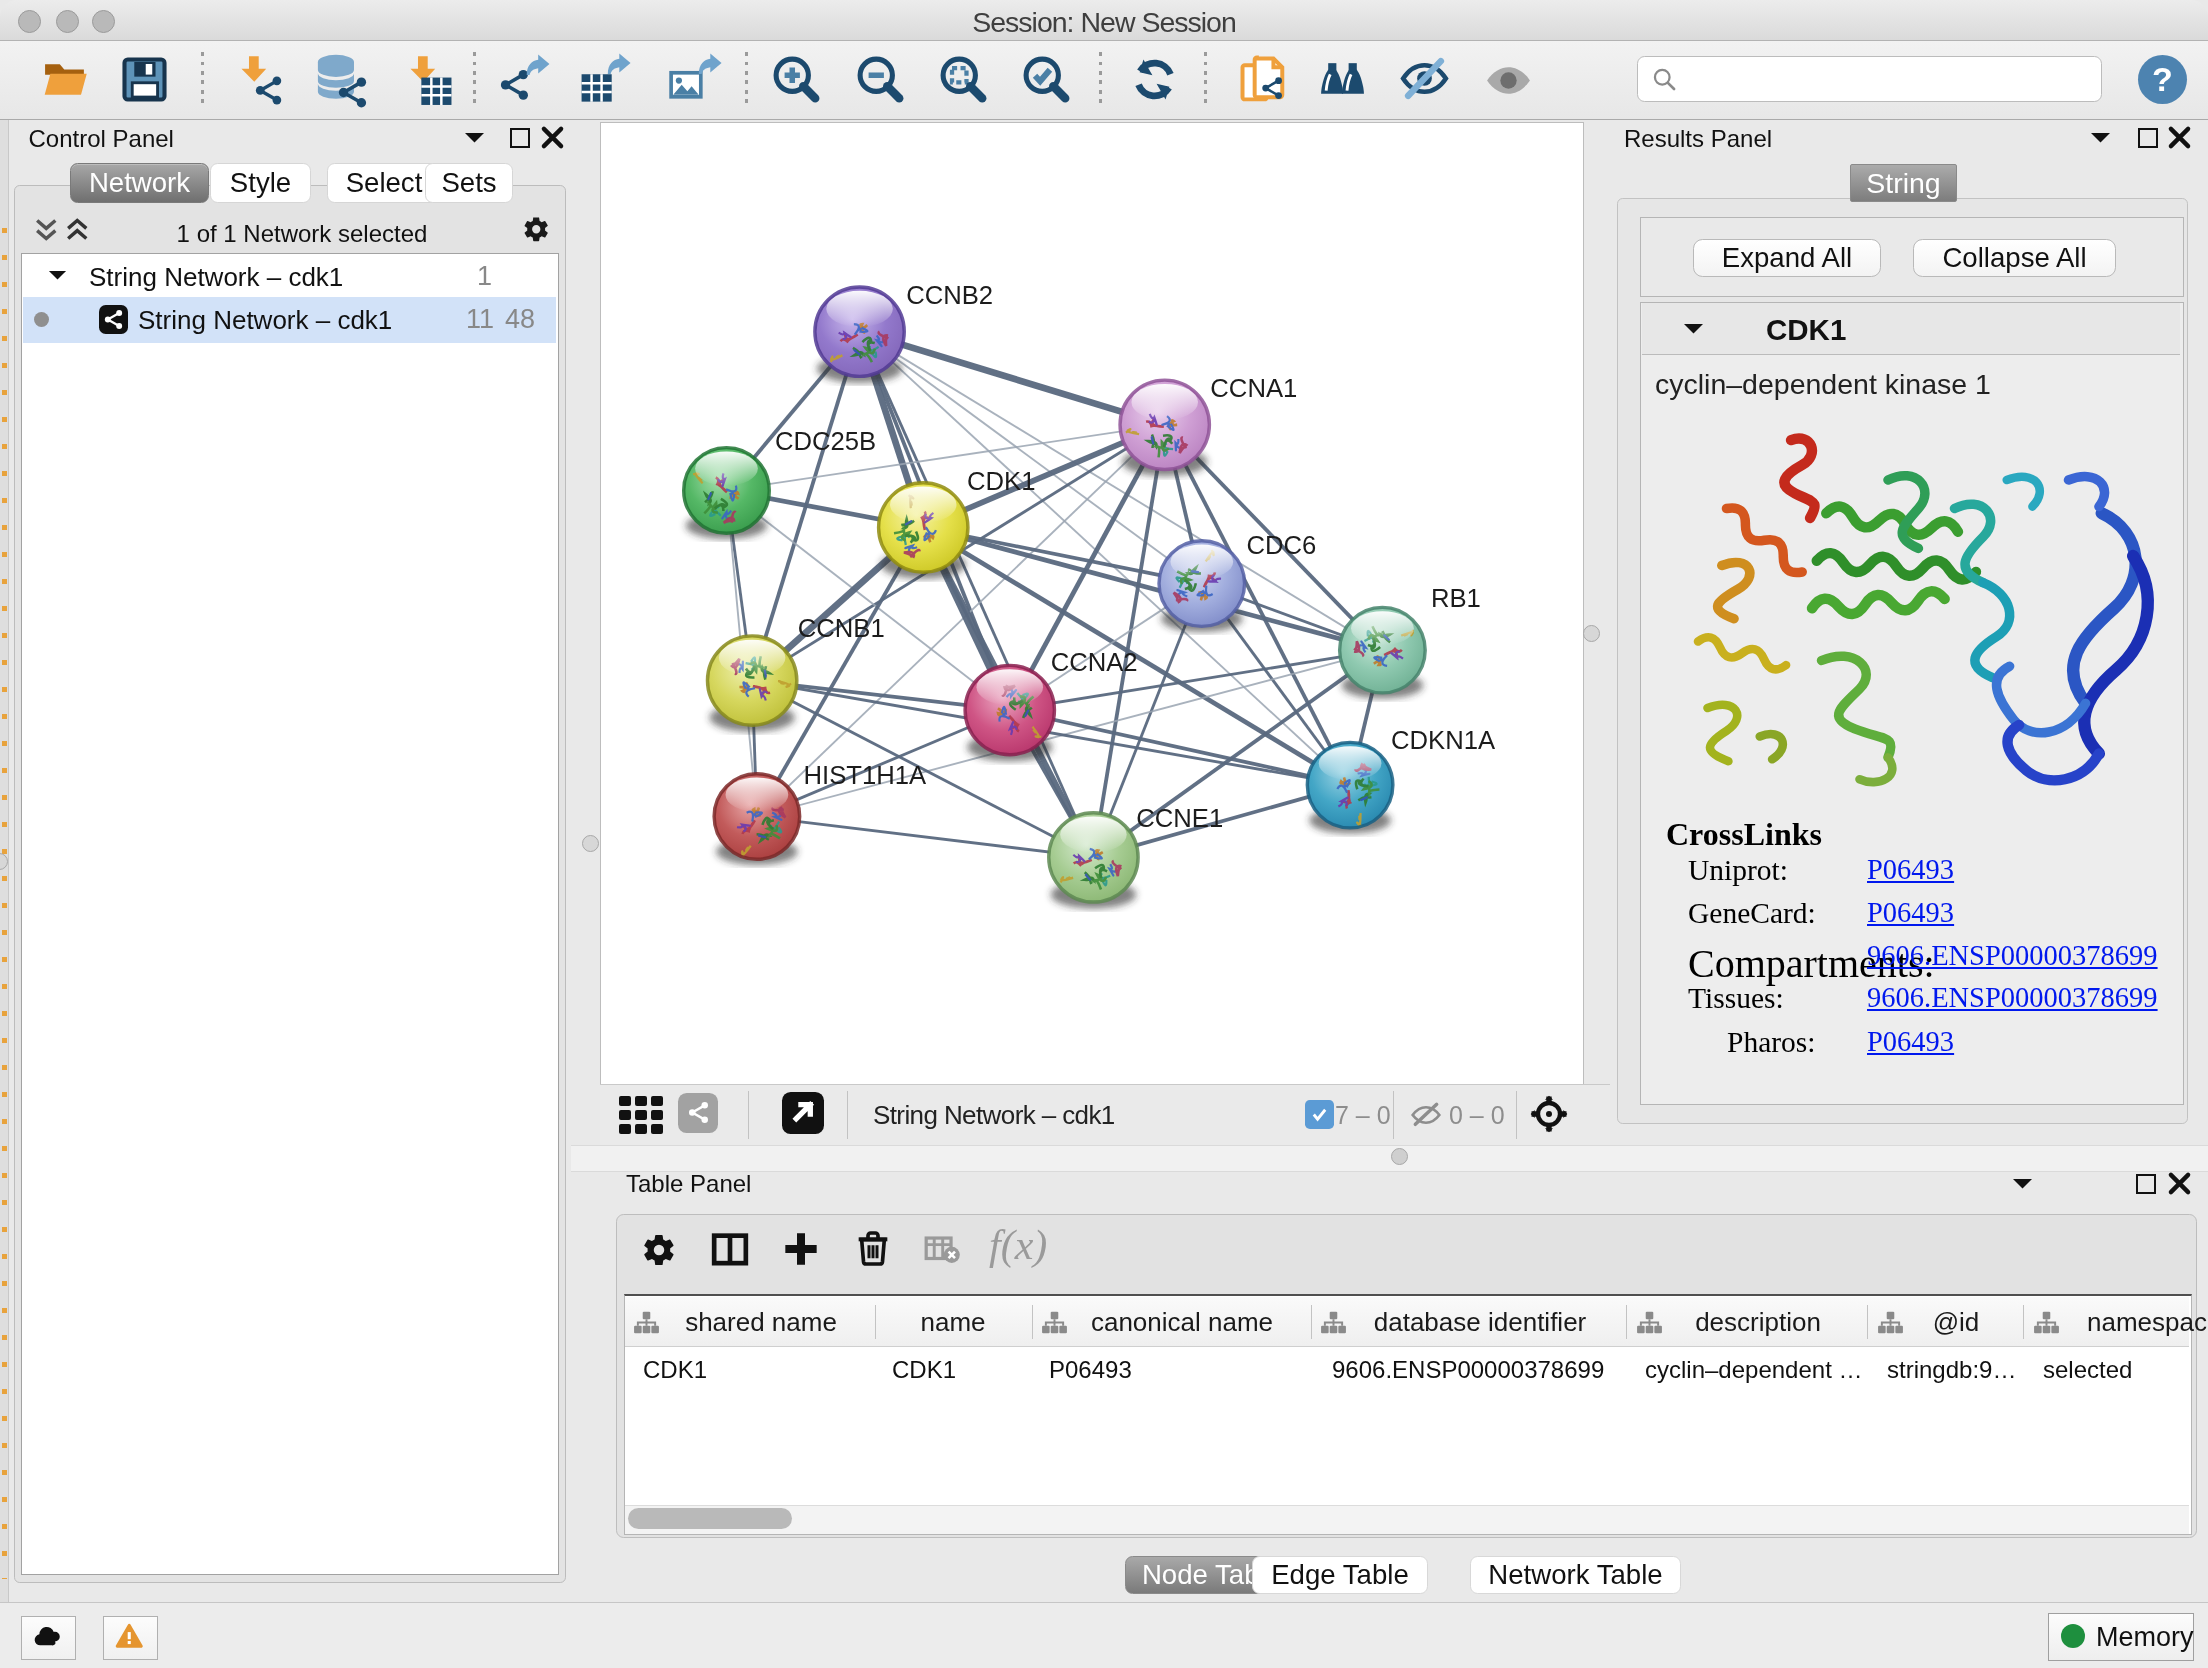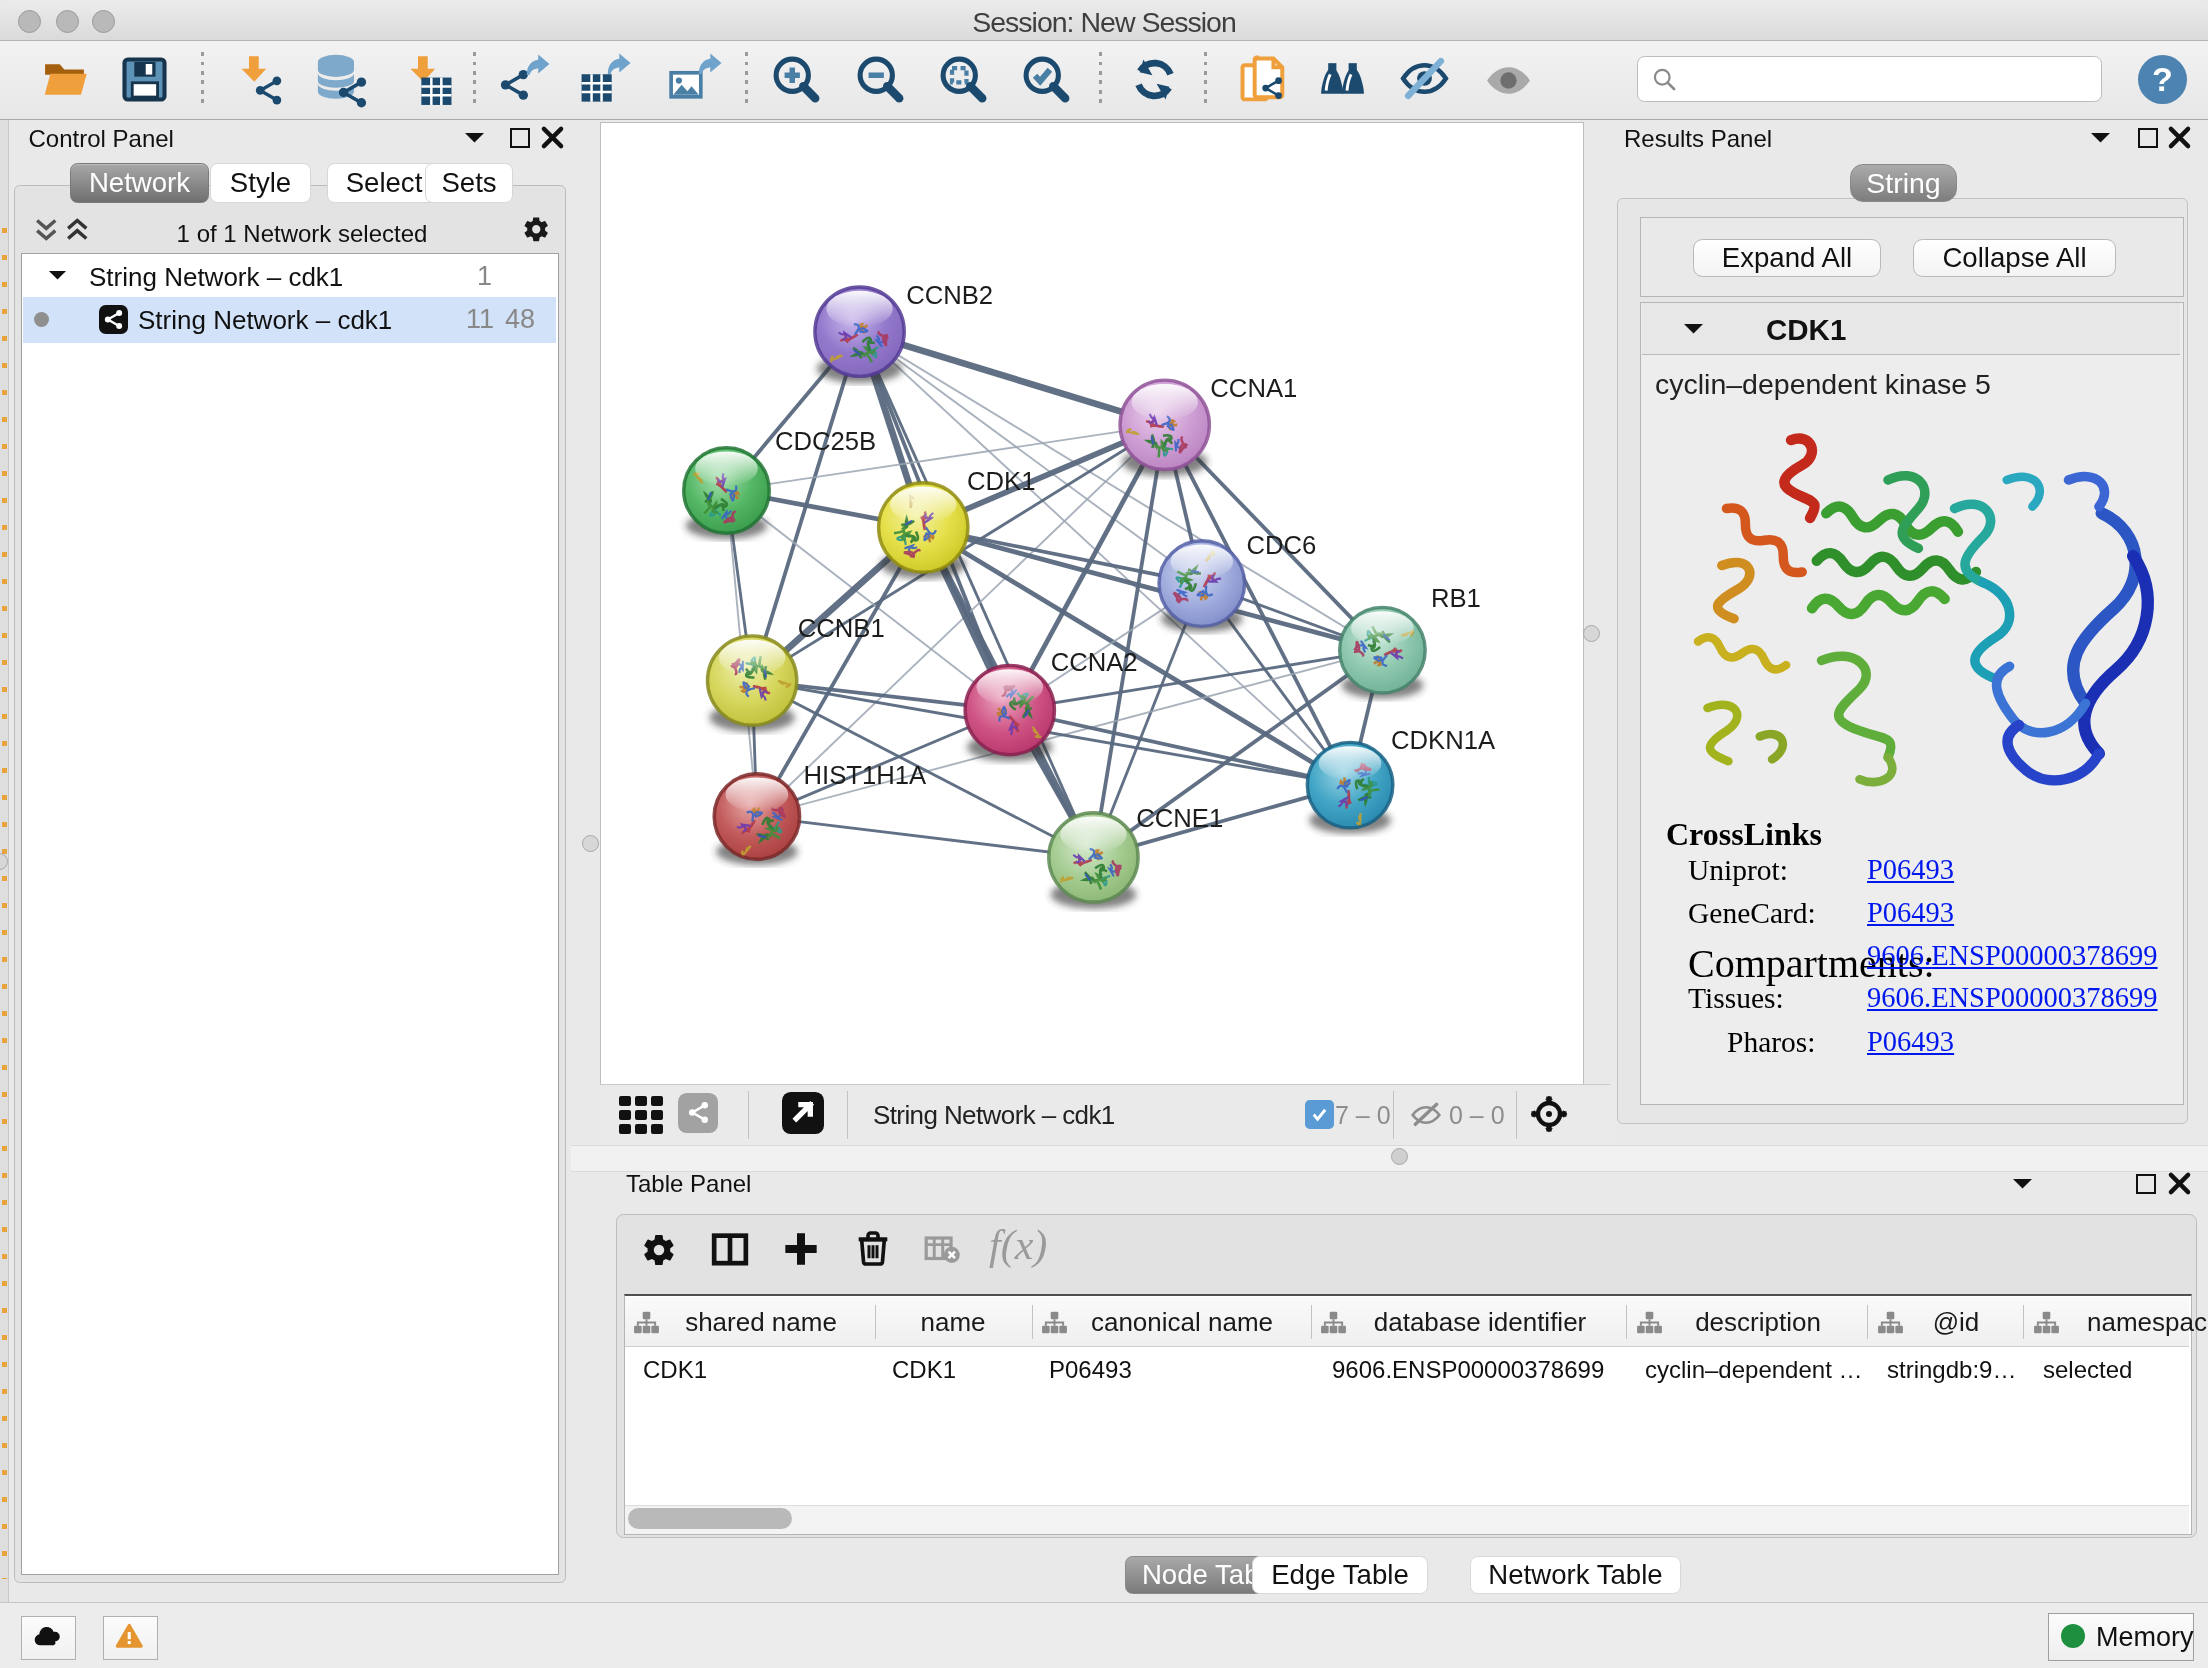--- a/index.html
+++ b/index.html
@@ -740,33 +740,33 @@
       <path d="M1 2l10 10L21 2z" fill="#111"></path>
     </svg>
   </div>
 <div class="a" style="left:2138px;top:128px;width:16px;height:16px;border:2.9px solid #111;"></div>
 <div class="a" style="left:2169px;top:127px;width:21px;height:21px">
     <svg width="21" height="21" viewBox="0 0 22 22">
       <path d="M2 2l18 18M20 2L2 20" stroke="#111" stroke-width="4.6" stroke-linecap="round"></path>
     </svg>
   </div>
 <div class="a" style="left:1617px;top:198px;width:569px;height:924px;background:#e6e6e6;border:1.9px solid #c2c2c2;border-radius:5.7px;"></div>
-<div class="a" style="left:1850px;top:164px;width:105px;height:36px;background:linear-gradient(#ababab,#7d7d7d);border:1px solid #8a8a8a;border-radius:13px;color:#fff;font-size:28.5px;display:flex;align-items:center;justify-content:center;">String</div>
+<div class="a" style="left:1850px;top:164px;width:105px;height:36px;background:linear-gradient(#ababab,#7d7d7d);border:1px solid #8a8a8a;border-radius:2px;color:#fff;font-size:28.5px;display:flex;align-items:center;justify-content:center;">String</div>
 <div class="a" style="left:1640px;top:217px;width:542px;height:78px;background:#e9e9e9;border:1.9px solid #b5b5b5;"></div>
 <div class="a" style="left:1693px;top:239px;width:186px;height:36px;background:linear-gradient(#ffffff,#f3f3f3);border:1.9px solid #b9b9b9;border-radius:9.5px;color:#111;font-size:27.6px;display:flex;align-items:center;justify-content:center;">Expand All</div>
 <div class="a" style="left:1913px;top:239px;width:201px;height:36px;background:linear-gradient(#ffffff,#f3f3f3);border:1.9px solid #b9b9b9;border-radius:9.5px;color:#111;font-size:27.6px;display:flex;align-items:center;justify-content:center;">Collapse All</div>
 <div class="a" style="left:1640px;top:302px;width:542px;height:801px;background:#ededed;border:1.9px solid #b5b5b5;"></div>
 <div class="a" style="left:1642px;top:303px;width:538px;height:51px;background:#e7e7e7;border-bottom:1px solid #bbbbbb;"></div>
 <div class="a" style="left:1683px;top:322px;width:21px;height:13.3px">
     <svg width="21" height="13.3" viewBox="0 0 22 14">
       <path d="M1 2l10 10L21 2z" fill="#111"></path>
     </svg>
   </div>
 <div class="a" style="left:1766px;top:311px;font-size:29.5px;color:#111;font-weight:bold;line-height:37px;"><span class="tx">CDK1</span></div>
-<div class="a" style="left:1655px;top:366px;font-size:28.5px;color:#222;font-weight:normal;line-height:36px;"><span class="tx">cyclin–dependent kinase 5</span></div>
+<div class="a" style="left:1655px;top:366px;font-size:28.5px;color:#222;font-weight:normal;line-height:36px;"><span class="tx">cyclin–dependent kinase 1</span></div>
 <div class="a" style="left:1669px;top:423px;width:514px;height:380px;">
     <svg width="514" height="380" viewBox="0 0 540 400">
       <g fill="none" stroke-linecap="round">
         <path d="M128 18 C 150 10, 158 34, 140 44 S 112 64, 132 74 S 158 82, 148 100" stroke="#c42a1c" stroke-width="11"></path>
         <g transform="rotate(40 60 90)">
           <path d="M60 90 q 13 -16 26 0 q 13 16 26 0 q 13 -16 26 0 q 13 16 26 0" fill="none" stroke="#d4571e" stroke-width="10" stroke-linecap="round"></path>
         </g>
         <path d="M55 150 C 85 138, 95 162, 72 175 S 40 196, 68 206" stroke="#cf8e1f" stroke-width="10"></path>
         <g transform="rotate(15 30 230)">
           <path d="M30 230 q 12 -15 24 0 q 12 15 24 0 q 12 -15 24 0 q 12 15 24 0" fill="none" stroke="#c9b01e" stroke-width="9" stroke-linecap="round"></path>

